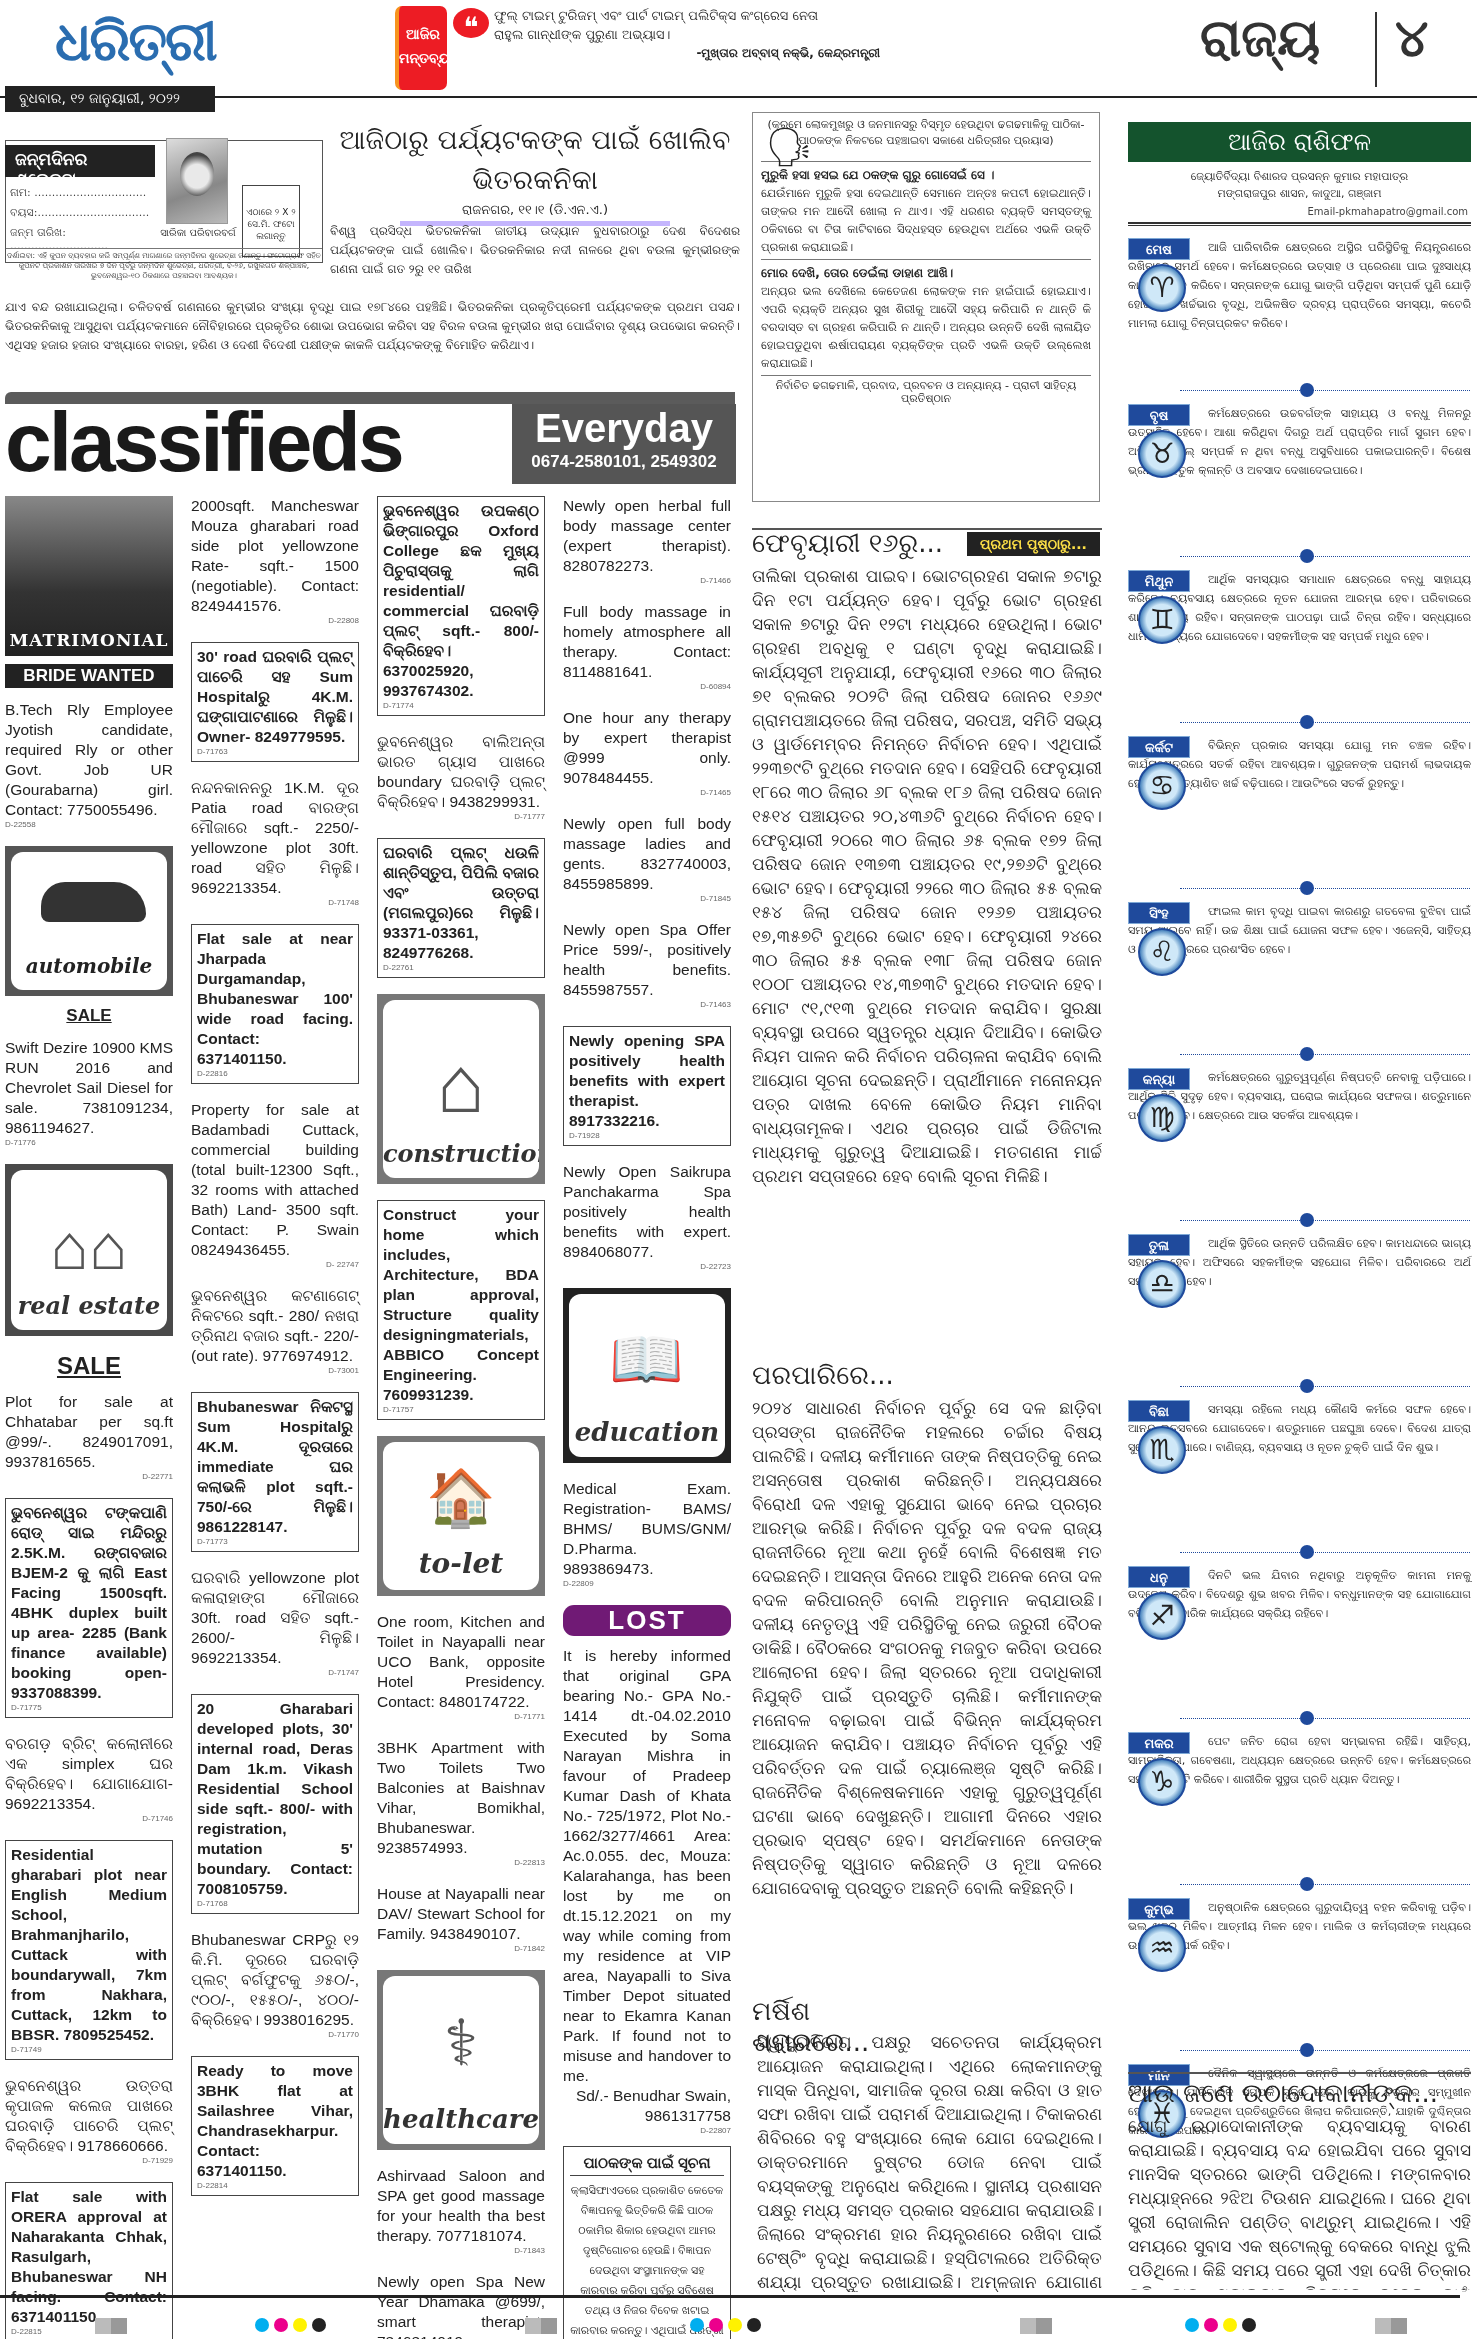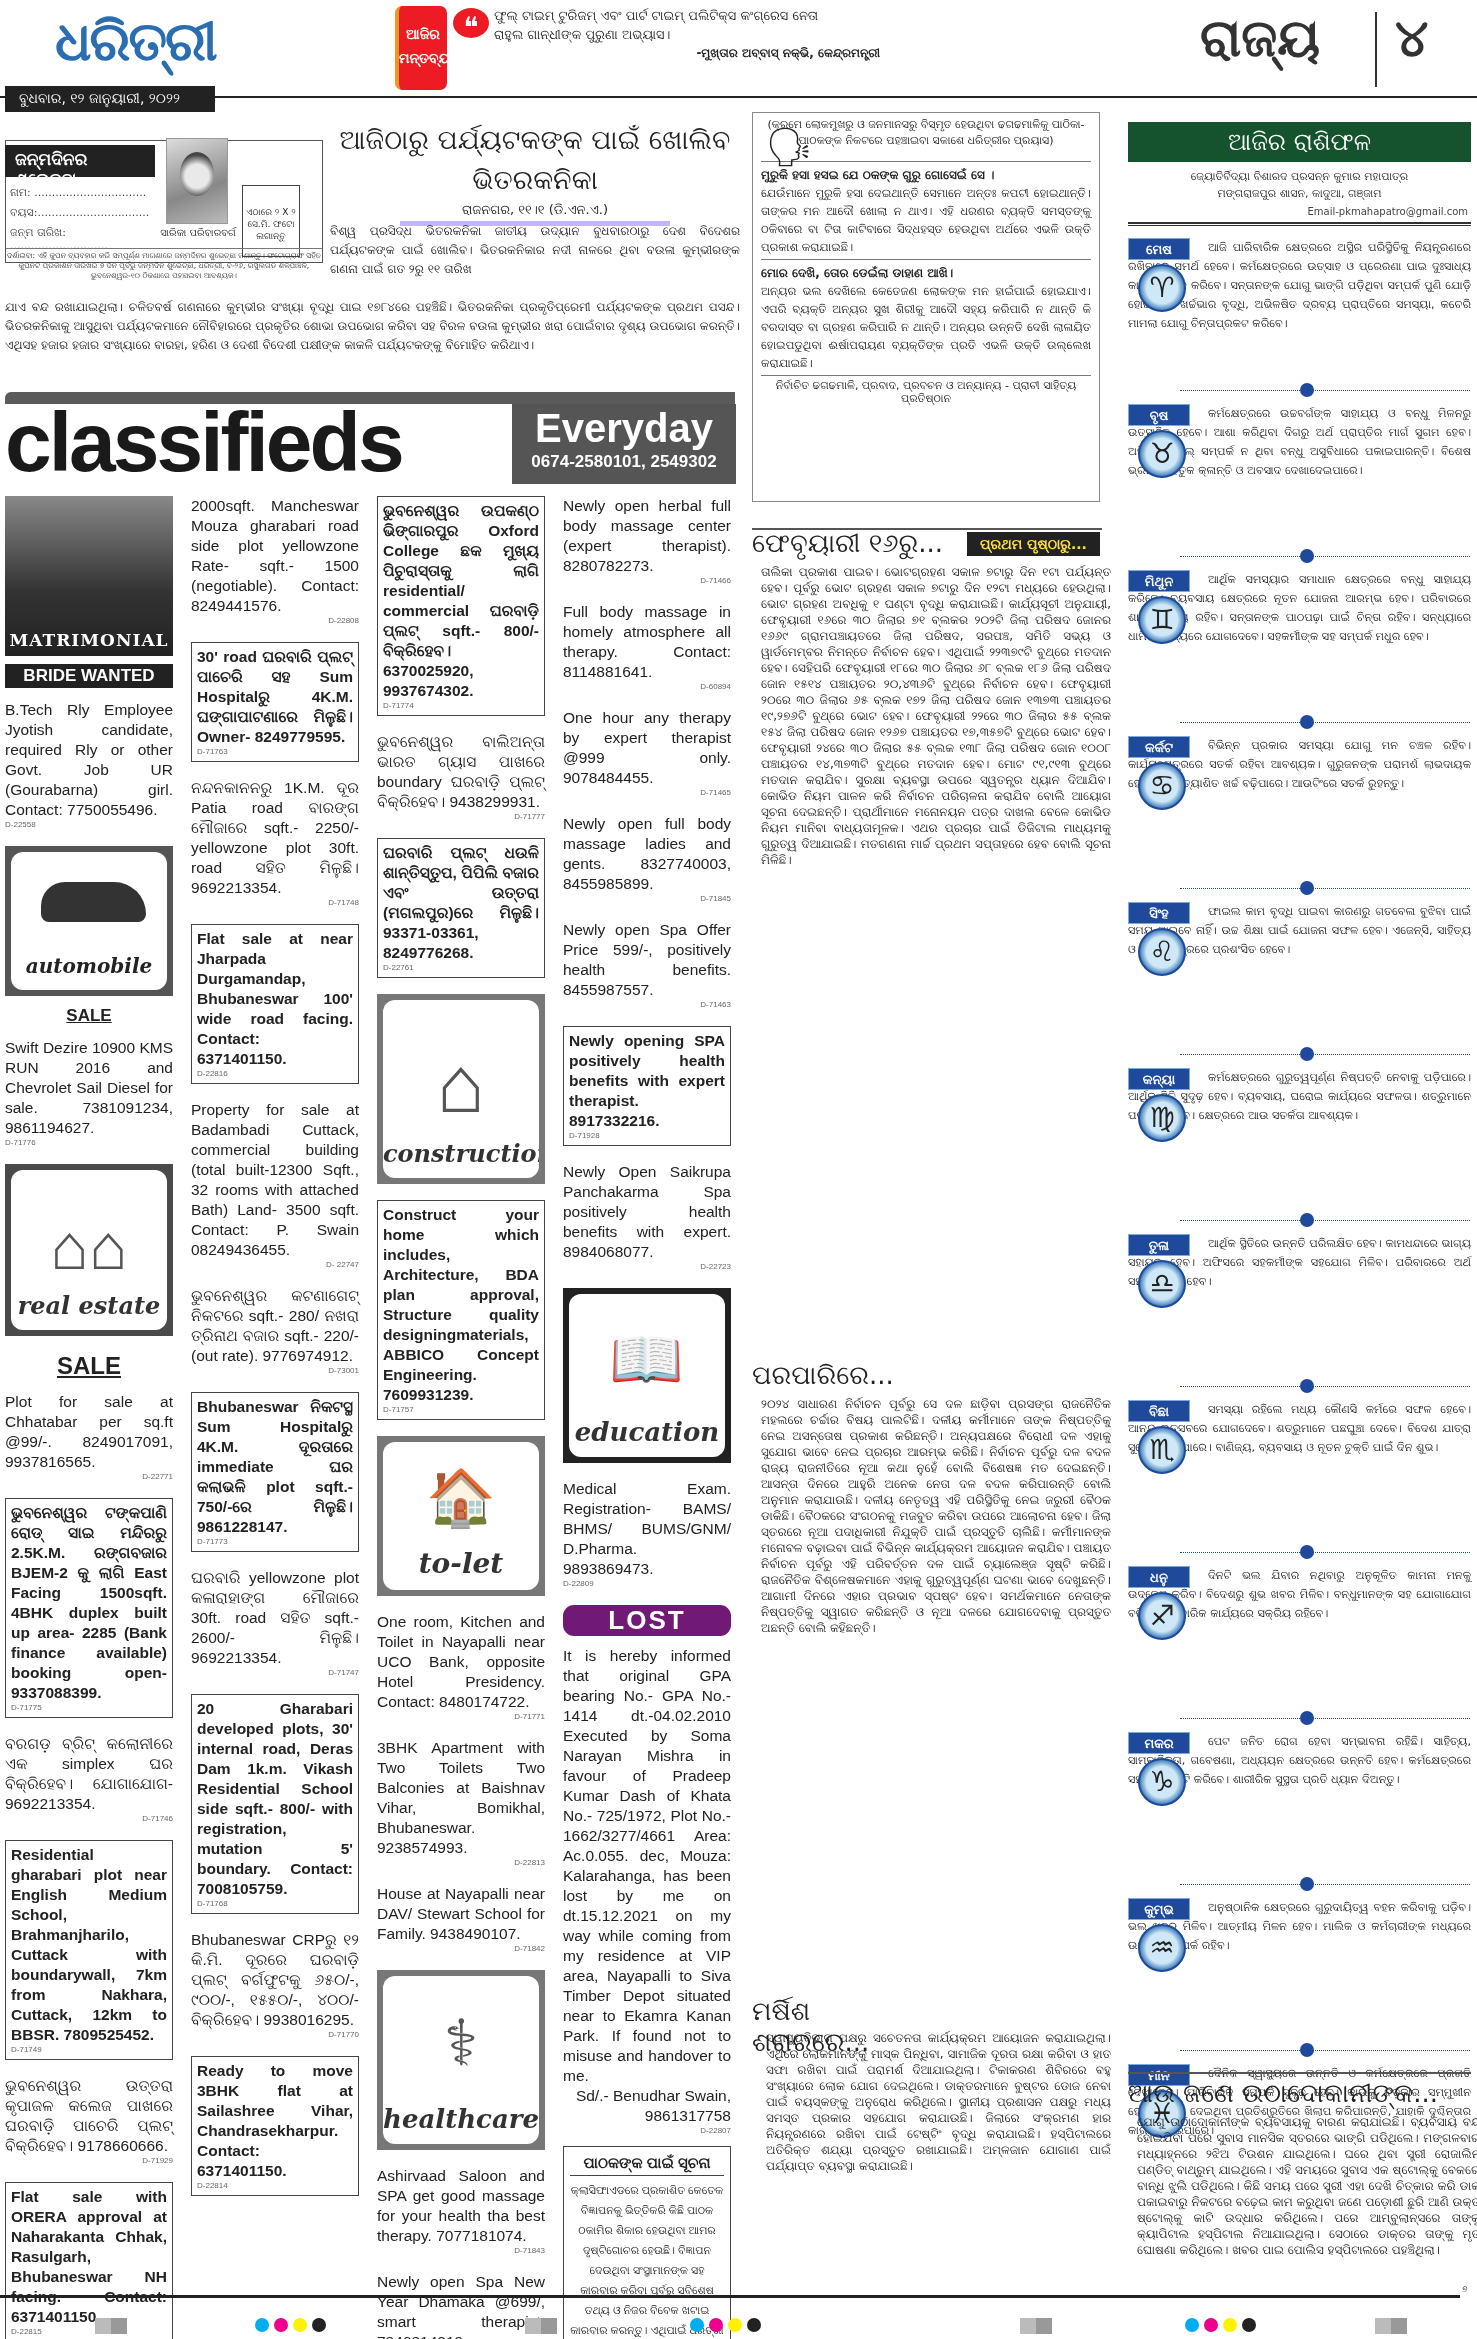--- a/index.html
+++ b/index.html
@@ -71,21 +71,21 @@
   .prov-faces { position: absolute; left: 12px; top: 12px; font-size: 38px; }
   .prov-sub { font-size: 11px; text-align: center; line-height: 16px; border-bottom: 1px solid #777; padding-bottom: 12px; }
   .prov-h { font-size: 12px; font-weight: bold; line-height: 18px; margin-top: 4px; }
   .prov-p { font-size: 11.5px; line-height: 18px; text-align: justify; border-bottom: 1px solid #777; padding-bottom: 3px; }
   .prov-foot { font-size: 11px; text-align: center; margin-top: 3px; }
 
   
   .news-rule { left: 752px; width: 350px; height: 2px; background: #555; }
   .news-head { left: 752px; font-size: 26px; color: #222; }
   .news-tag { left: 967px; top: 532px; width: 133px; height: 24px; background: #222; color: #fde047; font-size: 14px; font-weight: bold; text-align: center; line-height: 24px; }
-  .news-body { left: 752px; width: 350px; font-size: 12px; line-height: 16px; text-align: justify; color: #222; margin-left: 9px; }
+  .news-body { left: 752px; width: 350px; font-size: 17px; line-height: 24px; text-align: justify; color: #222; }
 
   
   .horo-head { left: 1128px; top: 122px; width: 343px; height: 40px; background: #14532d; color: #fff; font-size: 24px; text-align: center; line-height: 40px; }
   .horo-author { left: 1128px; top: 168px; width: 343px; font-size: 11px; text-align: center; line-height: 17px; }
   .horo-email { left: 1128px; top: 206px; width: 340px; font-size: 10px; text-align: right; color: #444; }
   .horo-rule { left: 1128px; top: 222px; width: 343px; height: 4px; border-top: 2px solid #333; border-bottom: 1px solid #333; }
   .sign { position: absolute; left: 1128px; width: 343px; }
   .sign-lbl { position: absolute; left: 0; top: 0; width: 62px; height: 22px; background: #1f4a9c; color: #fff; font-size: 13px; font-weight: bold; text-align: center; line-height: 22px; border: 1px solid #7fa9d6; }
   .sign-icon { position: absolute; left: 10px; top: 26px; width: 48px; height: 48px; border-radius: 50%; background: radial-gradient(circle, #cfe8f8 50%, #2a6db0 75%); border: 2px solid #1f4a9c; text-align: center; font-size: 28px; line-height: 44px; color: #222; }
   .sign-text { position: absolute; left: 0; top: 0; width: 343px; font-size: 11.3px; line-height: 19px; text-indent: 80px; text-align: justify; }

